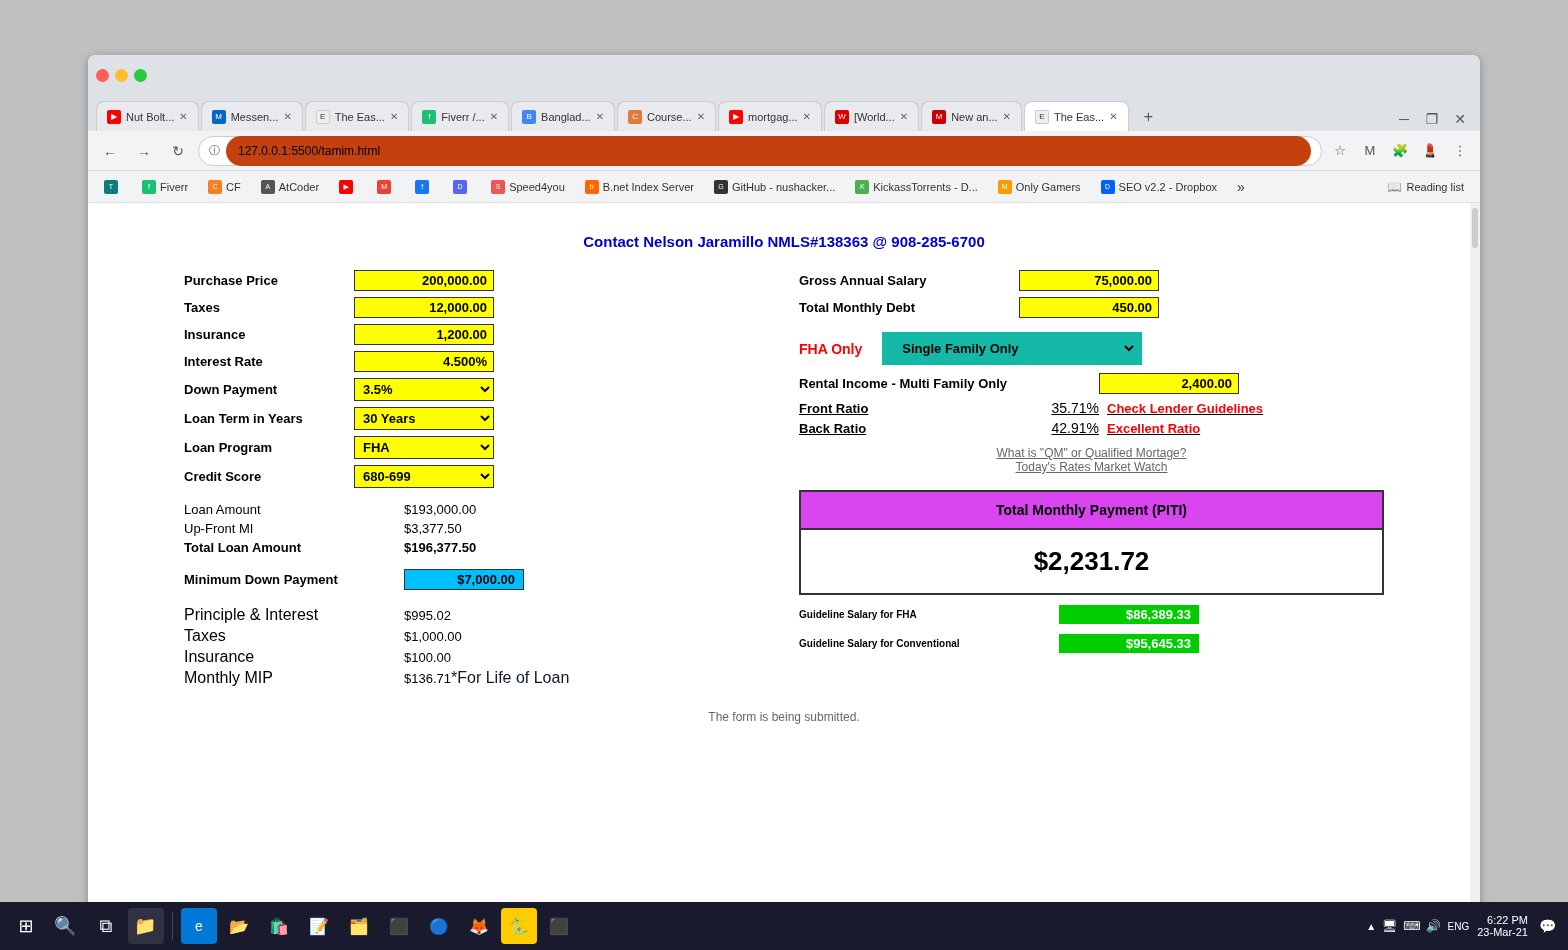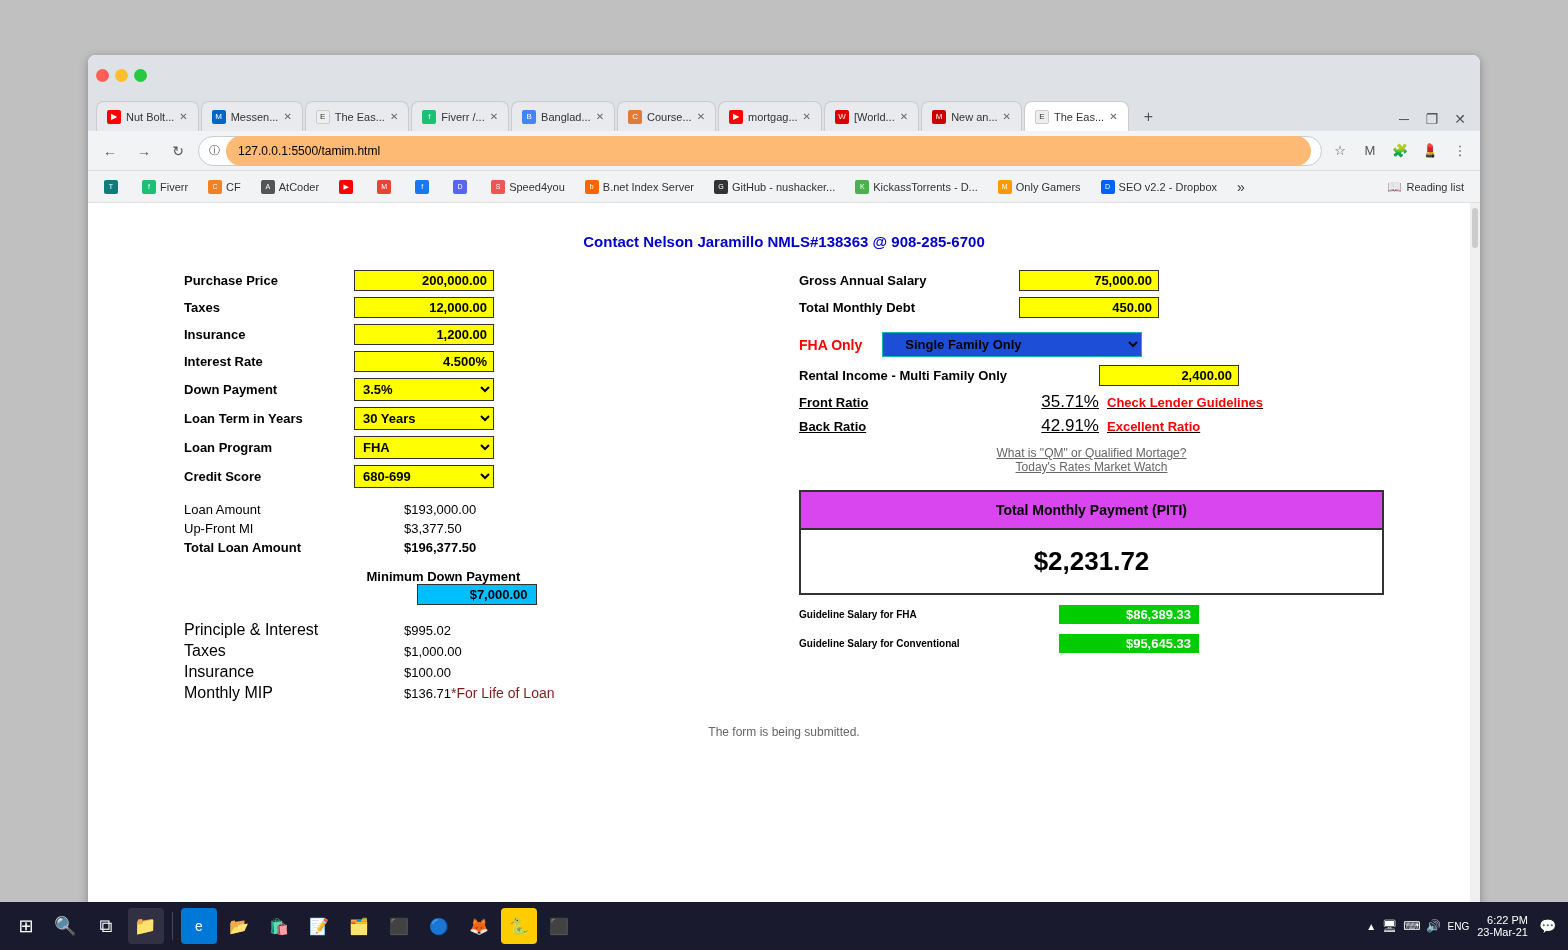--- a/index.html
+++ b/index.html
@@ -101,21 +101,21 @@
       border: none; cursor: pointer; display: flex; align-items: center; justify-content: center;
       font-size: 14px; color: #555;
     }
     .address-input {
       flex: 1;
       height: 30px;
       border: 1px solid #ccc;
       border-radius: 15px;
       padding: 0 12px;
       font-size: 12px;
-      background: #fdba74;
+      background: #c2410c;
       outline: none;
     }
     .address-icons {
       display: flex; gap: 6px; align-items: center;
     }
     .addr-icon {
       width: 24px; height: 24px; display: flex; align-items: center; justify-content: center;
       font-size: 13px; cursor: pointer; color: #555;
     }
 
@@ -268,21 +268,20 @@
       font-size: 13px;
     }
     .calc-result-value {
       font-size: 13px;
     }
 
     .min-down-row {
       display: flex;
       align-items: center;
       margin-bottom: 15px;
-      flex-direction: column;
     }
     .min-down-label {
       min-width: 220px;
       font-size: 13px;
       font-weight: bold;
     }
     .min-down-value {
       background: #00bfff;
       border: 1px solid #333;
       padding: 2px 8px;
@@ -301,56 +300,56 @@
       margin-bottom: 3px;
     }
     .piti-label {
       min-width: 220px;
       font-size: 16px;
     }
     .piti-value {
       font-size: 13px;
     }
     .mip-note {
-      color: #7f1d1d;
-      font-size: 14px;
+      color: #0f172a;
+      font-size: 16px;
     }
 
     
     .fha-label {
       color: red;
       font-weight: bold;
       font-size: 14px;
     }
 
     .property-select {
-      background: #1d4ed8;
-      border: 1px solid #14b8a6;
-      padding: 3px 18px;
+      background: #14b8a6;
+      border: 5px solid #14b8a6;
+      padding: 3px 11px;
       min-width: 260px;
       font-size: 13px;
       font-weight: bold;
       cursor: pointer;
     }
 
     .ratio-row {
       display: flex;
       align-items: center;
       margin-bottom: 4px;
       text-decoration: underline;
     }
     .ratio-label {
       min-width: 220px;
       font-size: 13px;
       font-weight: bold;
     }
     .ratio-value {
       min-width: 80px;
       text-align: right;
-      font-size: 17px;
+      font-size: 14px;
     }
     .ratio-note-red { color: red; font-size: 13px; font-weight: bold; }
 
     .links-section {
       margin-top: 10px;
       text-align: center;
     }
     .link-text {
       color: #666;
       text-decoration: underline;

